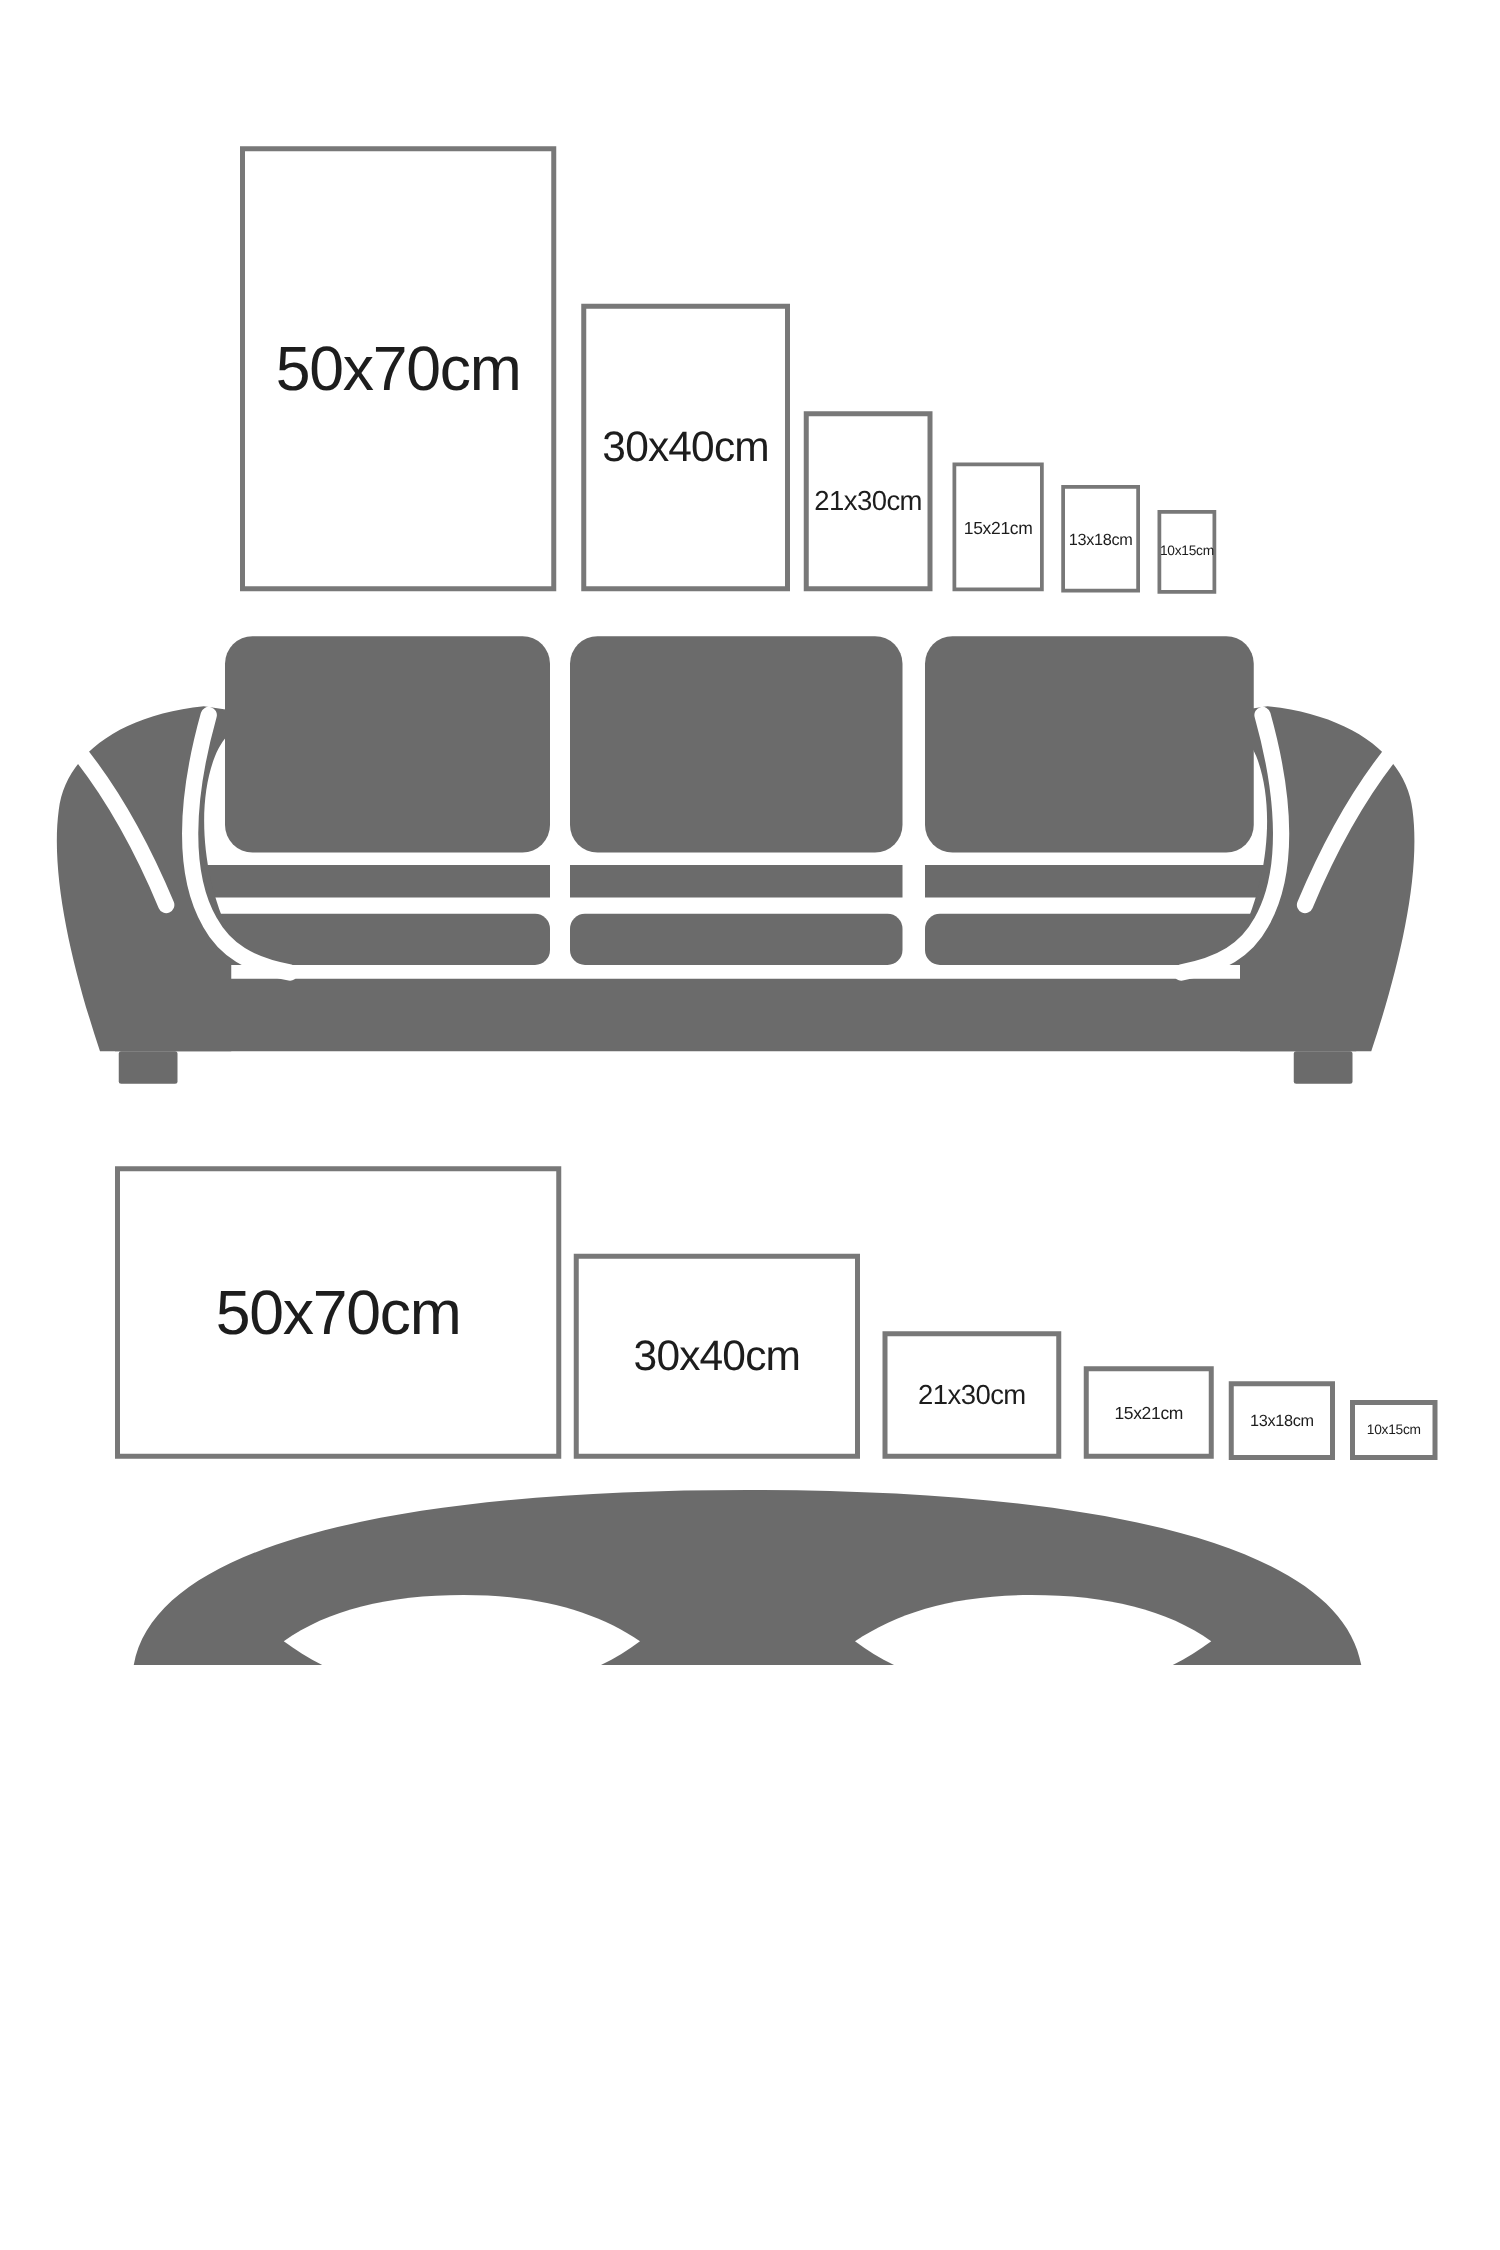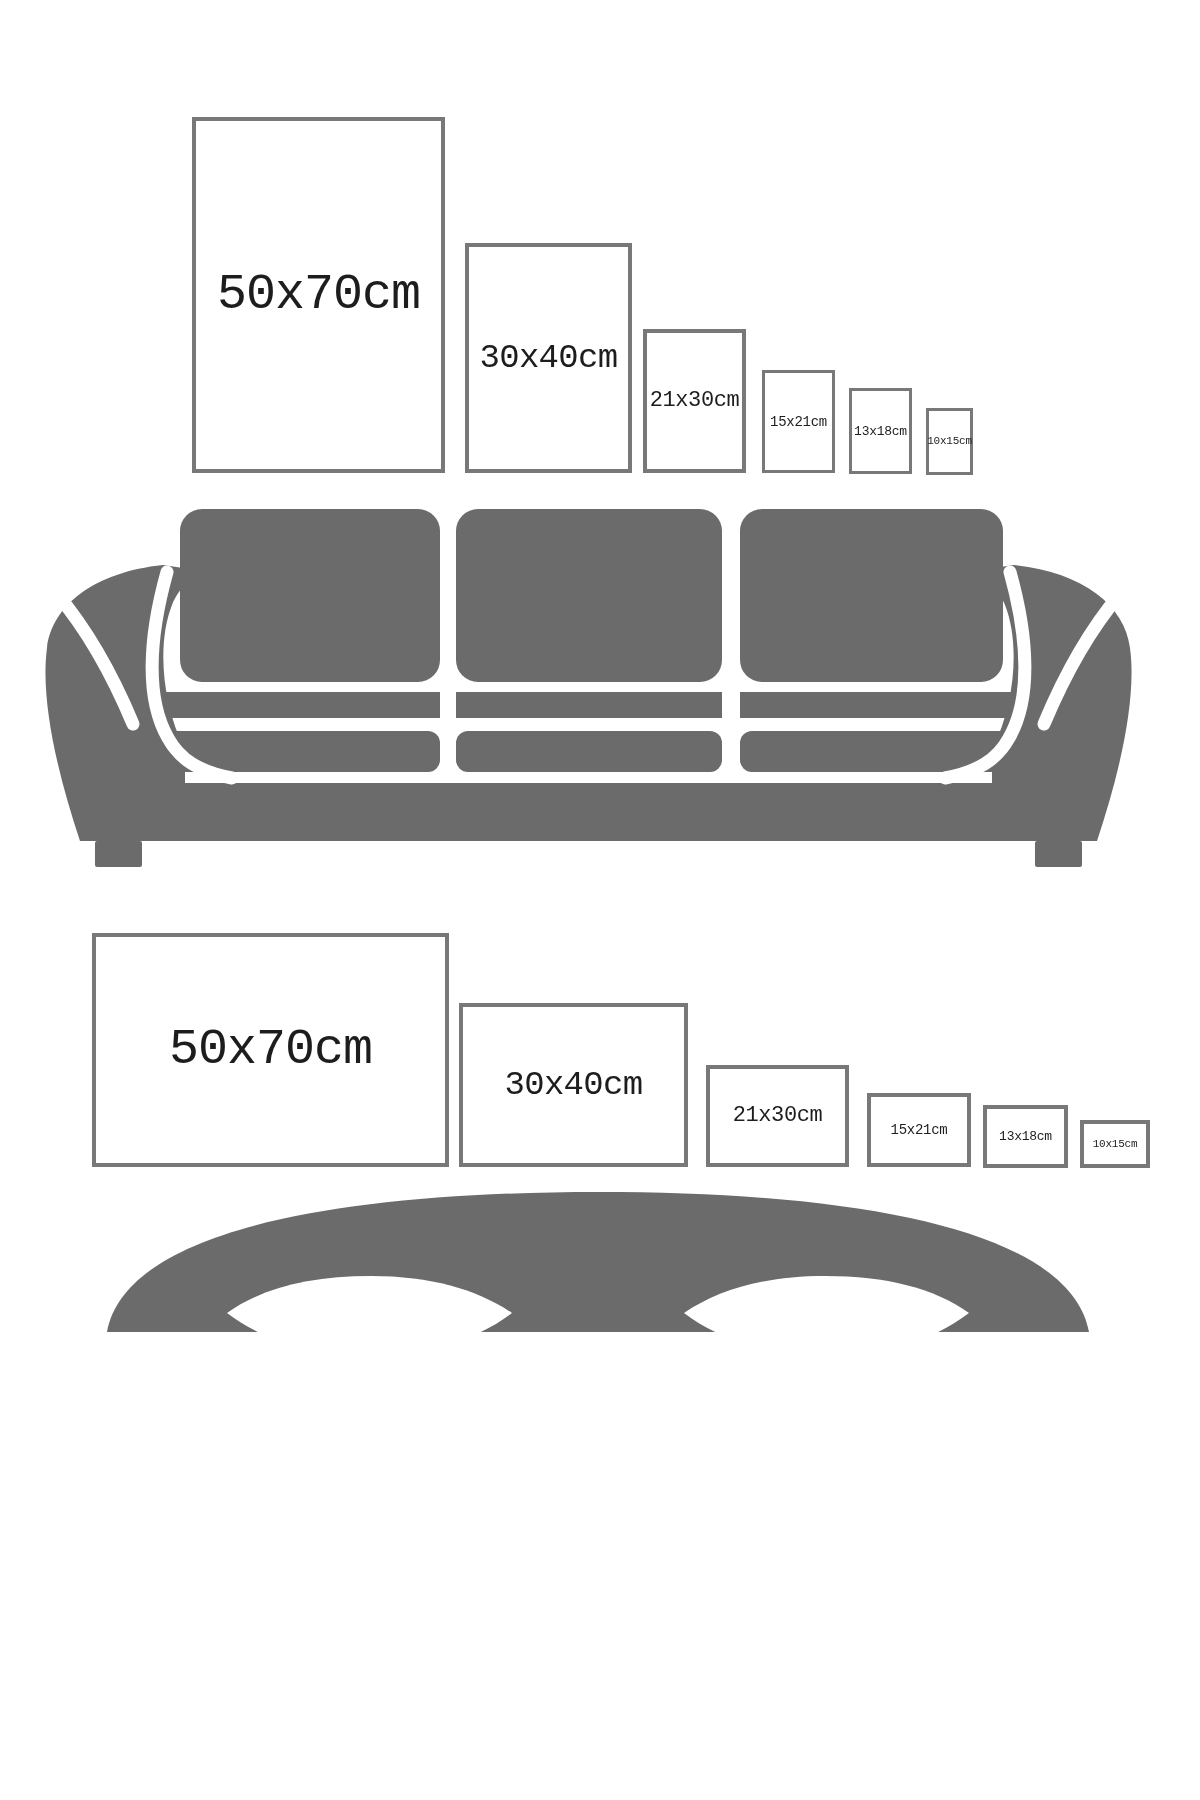--- a/index.html
+++ b/index.html
@@ -4,21 +4,21 @@
 <style>
   :root{
     --furniture:#6b6b6b;
     --frame-border:#787878;
     --label-text:#1d1d1d;
     --bg:#ffffff;
   }
   html,body{margin:0;padding:0;background:var(--bg);}
   .canvas{
     position:relative;width:1200px;height:1332px;background:var(--bg);
-    font-family:Liberation Mono, monospace;overflow:hidden;
+    font-family:Liberation Sans, sans-serif;overflow:hidden;
   }
   .frame{
     position:absolute;box-sizing:border-box;background:#fff;
     border:4px solid var(--frame-border);
     display:flex;align-items:center;justify-content:center;
   }
   .frame .lbl{
     color:var(--label-text);letter-spacing:-0.02em;white-space:nowrap;
     line-height:1;
   }

